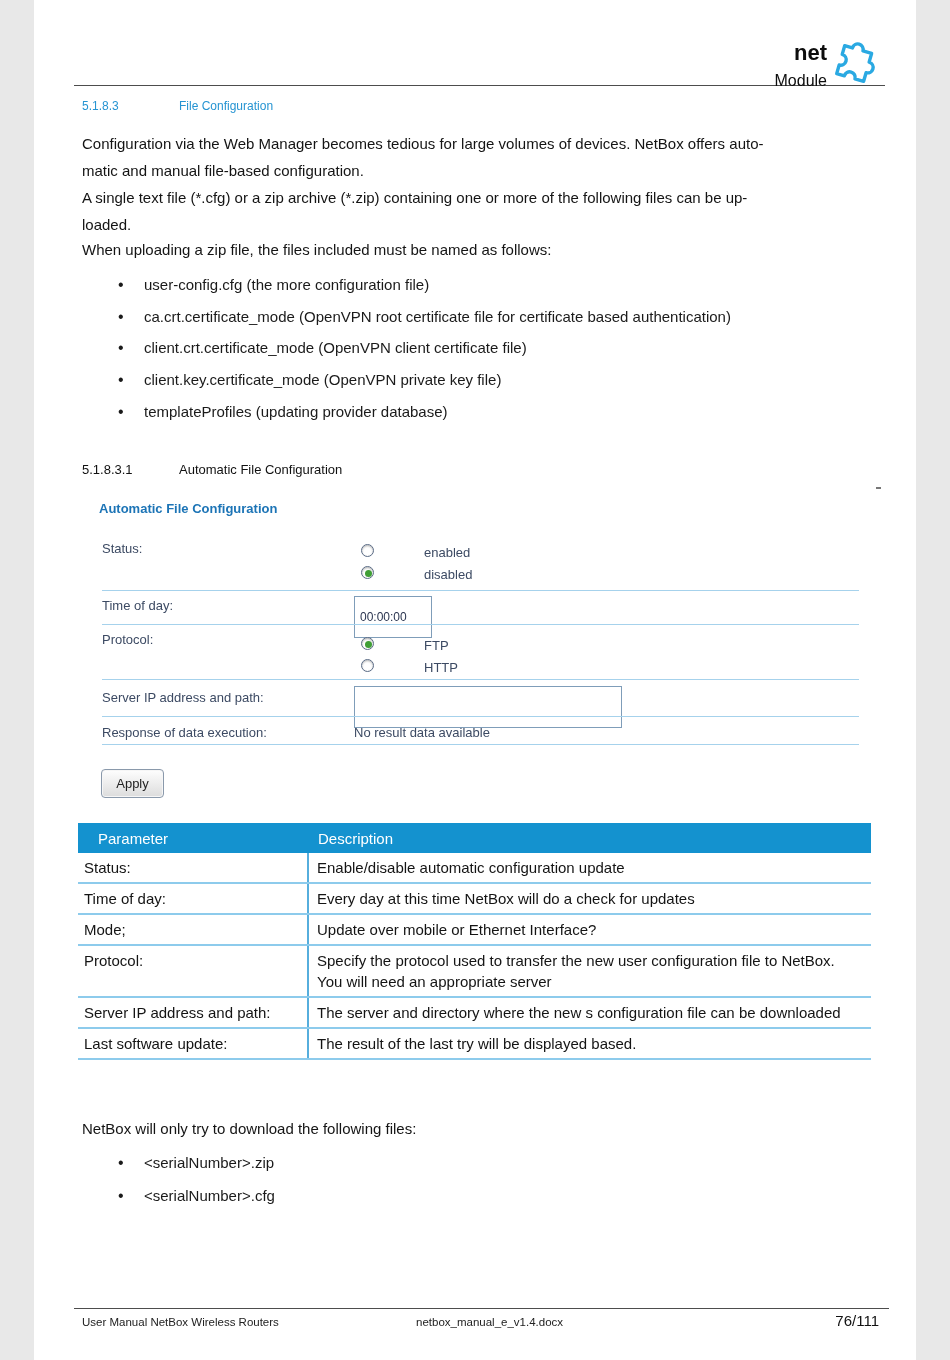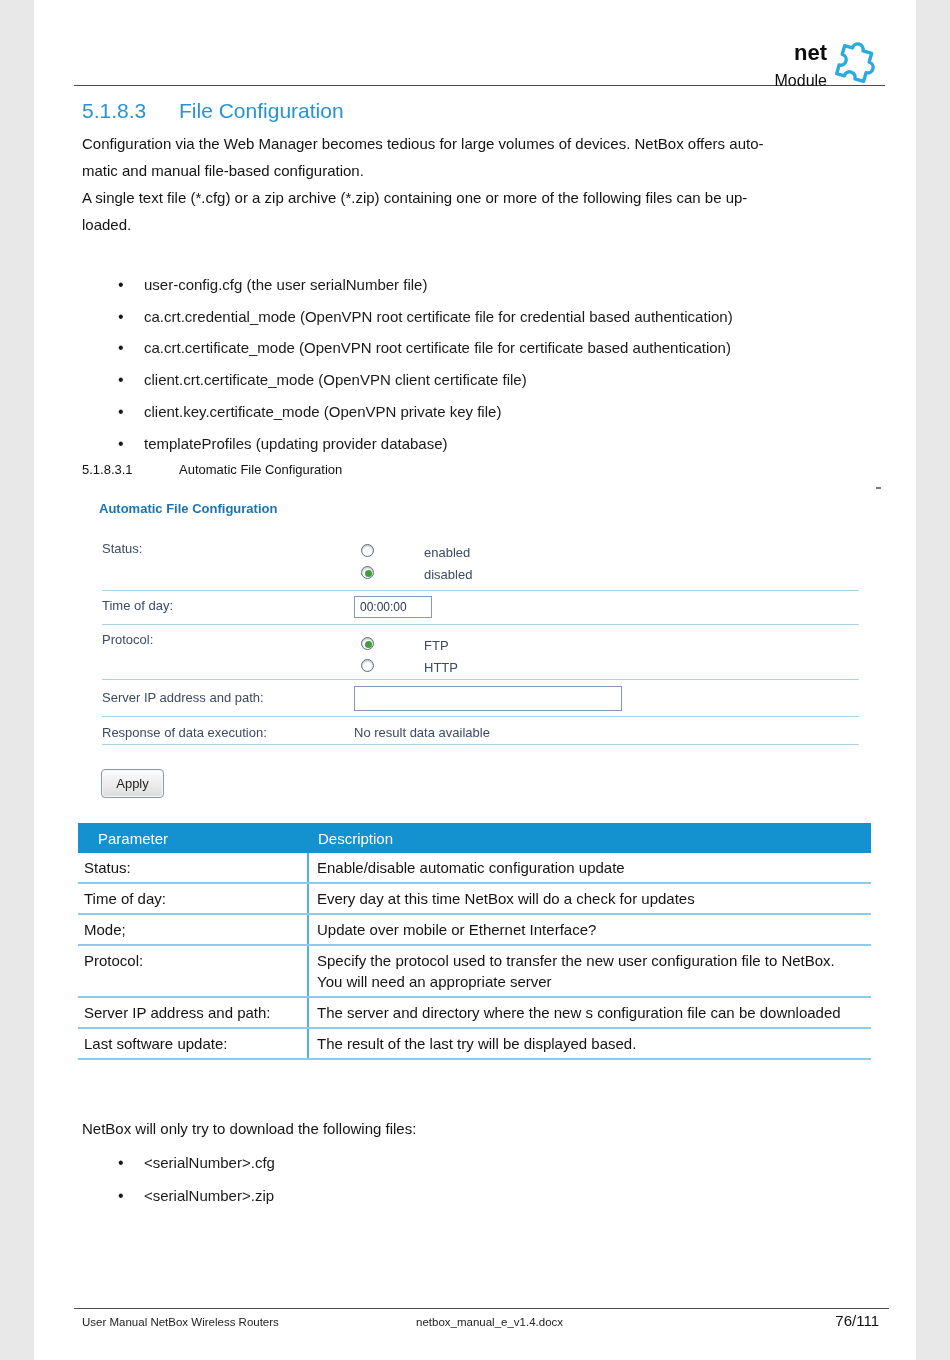--- a/index.html
+++ b/index.html
@@ -12,21 +12,21 @@
   .abs { position:absolute; }
   .rule { height:1px; background:#4d4d4d; }
 
   
   .logo-text { left:660px; top:42px; width:133px; text-align:right; color:#0d0d0d; line-height:1; }
   .logo-net { font-size:22px; font-weight:800; letter-spacing:0; display:block; }
   .logo-module { font-size:16px; font-weight:400; display:block; margin-top:9px; }
   .logo-puzzle { left:797px; top:33px; }
 
   
-  .h1 { left:48px; top:99px; font-size:21px; color:#2694d2; }
+  .h1 { left:48px; top:99px; font-size:12px; color:#2694d2; }
   .h1 .hnum { display:inline-block; width:97px; }
   .h2 { left:48px; top:462px; font-size:13px; color:#111; }
   .h2 .hnum { display:inline-block; width:97px; }
   .para { left:48px; width:800px; font-size:15px; line-height:27px; color:#141414; }
   .oneline { left:48px; width:800px; font-size:15px; color:#141414; }
 
   ul.bullets { list-style:none; left:48px; width:800px; }
   ul.bullets li { position:relative; padding-left:62px; font-size:15px; }
   ul.bullets li::before { content:"\2022"; position:absolute; left:36px; font-size:16px; }
   ul.bullets.files li { line-height:31.7px; }
@@ -40,21 +40,21 @@
     width:13px; height:13px; border-radius:50%; border:1px solid #5a6b85; background:#fff;
     box-shadow:inset 0 1px 2px rgba(0,0,0,.3); display:block;
   }
   .radio.checked::after {
     content:""; position:absolute; width:7px; height:7px; border-radius:50%;
     background:#3f9e35; left:3px; top:3px;
   }
   .fopt { font-size:13px; color:#3c4a63;margin-left:40px; }
   .finput {
     border:1px solid #7f9db9; background:#fff; font-family:"Liberation Sans",sans-serif;
-    font-size:12px; color:#2b3550; padding:10px 5px;
+    font-size:12px; color:#2b3550; padding:20px 5px;
   }
   .fvalue { font-size:13px; color:#3c4a63; }
   .apply-btn {
     left:67px; top:769px; width:63px; height:29px;
     border:1px solid #8a99ab; border-radius:4px;
     background:linear-gradient(#fefefe, #dcdcdc);
     box-shadow:inset 0 0 0 1px #f6f6f6;
     font-family:"Liberation Sans",sans-serif; font-size:13px; color:#222; cursor:pointer;
   }
 
@@ -98,24 +98,24 @@
   </div>
 
   <div class="abs para" style="top:130px;">
     <div>Configuration via the Web Manager becomes tedious for large volumes of devices. NetBox offers auto-</div>
     <div>matic and manual file-based configuration.</div>
   </div>
   <div class="abs para" style="top:184px;">
     <div>A single text file (*.cfg) or a zip archive (*.zip) containing one or more of the following files can be up-</div>
     <div>loaded.</div>
   </div>
+  <div class="abs oneline" style="top:241px;">When uploading a zip file, the files included must be named as follows:</div>
 
   <ul class="abs bullets files" style="top:269px;">
-    <li>user-config.cfg (the user serialNumber file)</li>
-    <li>ca.crt.credential_mode (OpenVPN root certificate file for credential based authentication)</li>
+    <li>user-config.cfg (the more configuration file)</li>
     <li>ca.crt.certificate_mode (OpenVPN root certificate file for certificate based authentication)</li>
     <li>client.crt.certificate_mode (OpenVPN client certificate file)</li>
     <li>client.key.certificate_mode (OpenVPN private key file)</li>
     <li>templateProfiles (updating provider database)</li>
   </ul>
 
   <div class="abs h2">
     <span class="hnum">5.1.8.3.1</span><span>Automatic File Configuration</span>
   </div>
   <div class="abs stray-dash"></div>
@@ -180,22 +180,22 @@
       </tr>
       <tr>
         <td class="param">Last software update:</td>
         <td>The result of the last try will be displayed based.</td>
       </tr>
     </tbody>
   </table>
 
   <div class="abs oneline" style="top:1120px;">NetBox will only try to download the following files:</div>
   <ul class="abs bullets dl" style="top:1146px;">
+    <li>&lt;serialNumber&gt;.zip</li>
     <li>&lt;serialNumber&gt;.cfg</li>
-    <li>&lt;serialNumber&gt;.zip</li>
   </ul>
 
   <div class="abs rule" style="left:40px; top:1308px; width:815px;"></div>
   <div class="abs foot" style="left:48px; top:1316px;">User Manual NetBox Wireless Routers</div>
   <div class="abs foot" style="left:48px; top:1368px;">26 October 2011</div>
   <div class="abs foot" style="left:382px; top:1316px;">netbox_manual_e_v1.4.docx</div>
   <div class="abs foot-page" style="left:760px; top:1312px; width:85px;">76/111</div>
 
 </div>
 

